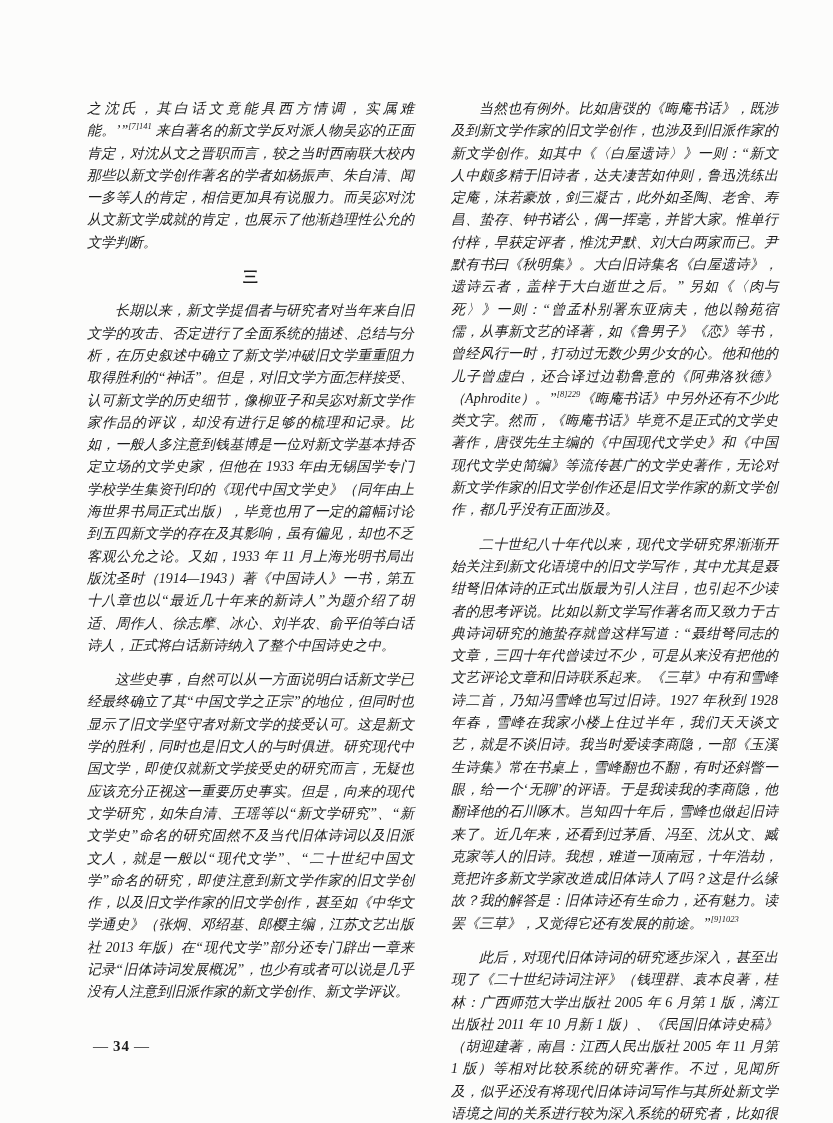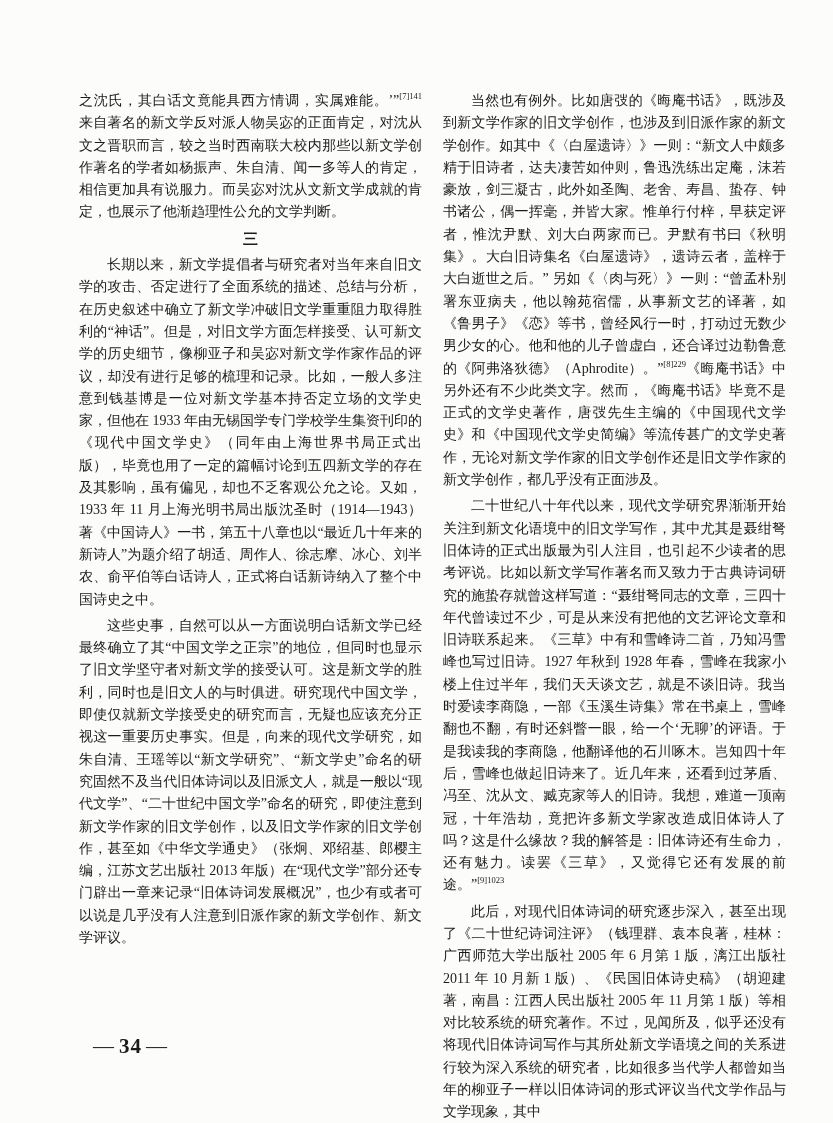--- a/index.html
+++ b/index.html
@@ -29,22 +29,23 @@
   }
   .col {
     width: 351px;
     font-size: 14px;
     line-height: 22.3px;
     text-align: justify;
     text-justify: inter-character;
     color: #1b1b1b;
   }
   .col p {
-    margin: 4px;
+    margin: 12px;
     padding: 0;
+    font-style: italic;
   }
   .col p.indent {
     text-indent: 2em;
   }
   .section-heading {
     margin: 0;
     padding: 0;
     font-size: 15px;
     line-height: 22.3px;
     text-align: center;
@@ -55,21 +56,21 @@
     font-size: 8.5px;
     line-height: 0;
     vertical-align: super;
     letter-spacing: 0;
     font-family: "Liberation Serif", "DejaVu Serif", serif;
   }
   .footer {
     position: absolute;
     left: 93px;
     top: 1035px;
-    font-size: 21px;
+    font-size: 15px;
     line-height: 22px;
     color: #1b1b1b;
     letter-spacing: 1px;
   }
   .footer .pagenum {
     font-weight: bold;
     margin: 0 4px;
   }
 </style>
 </head>

